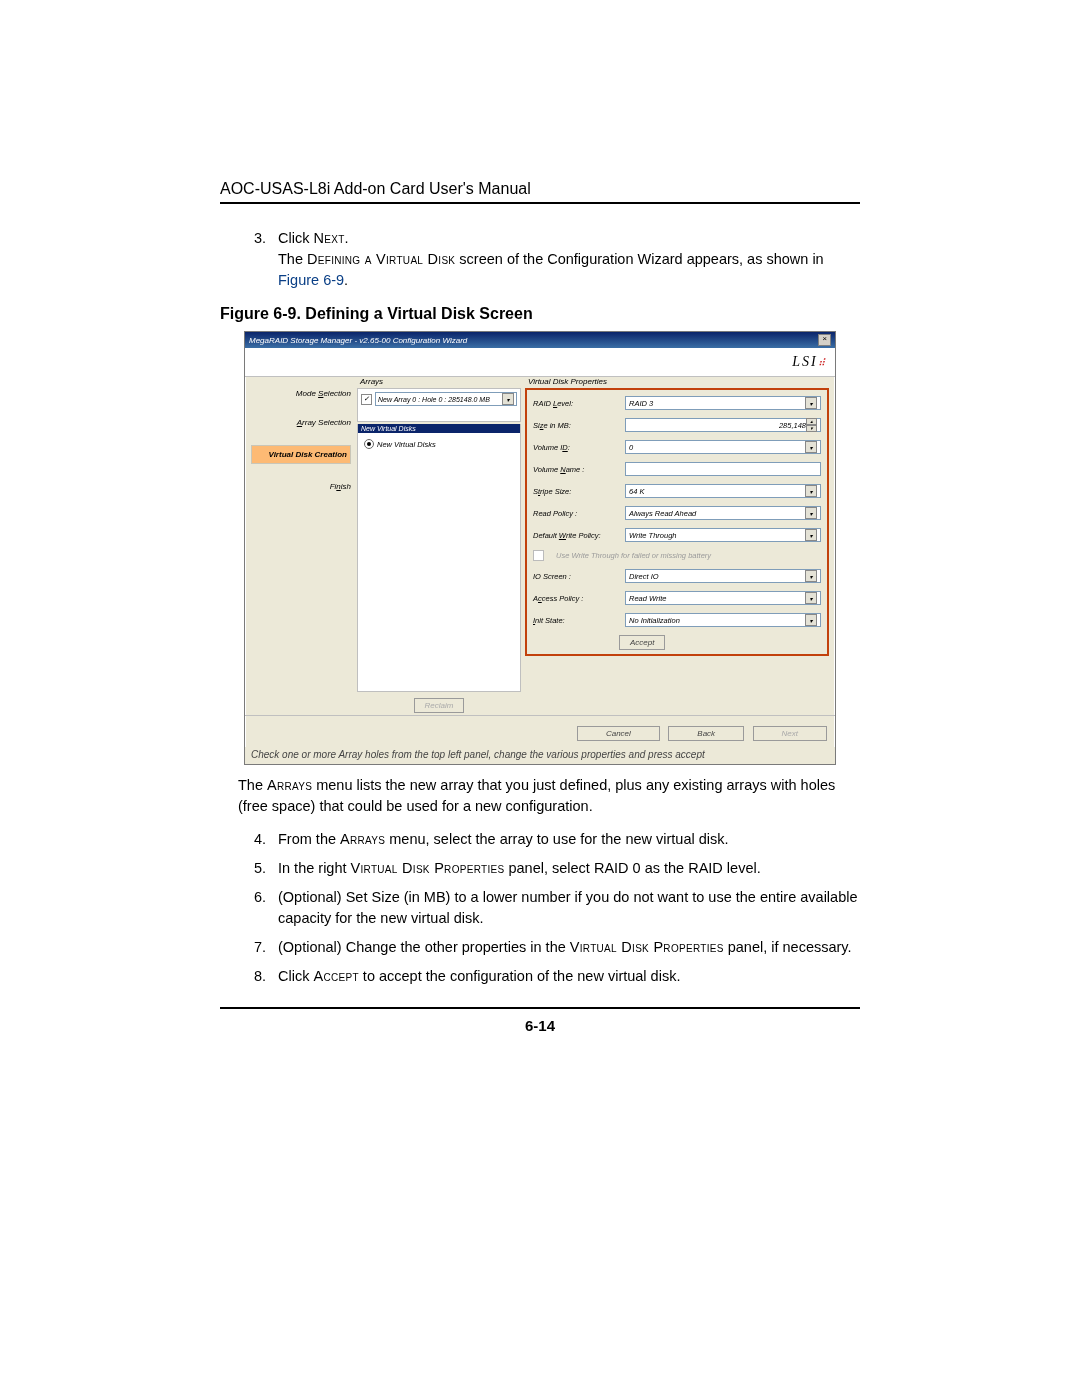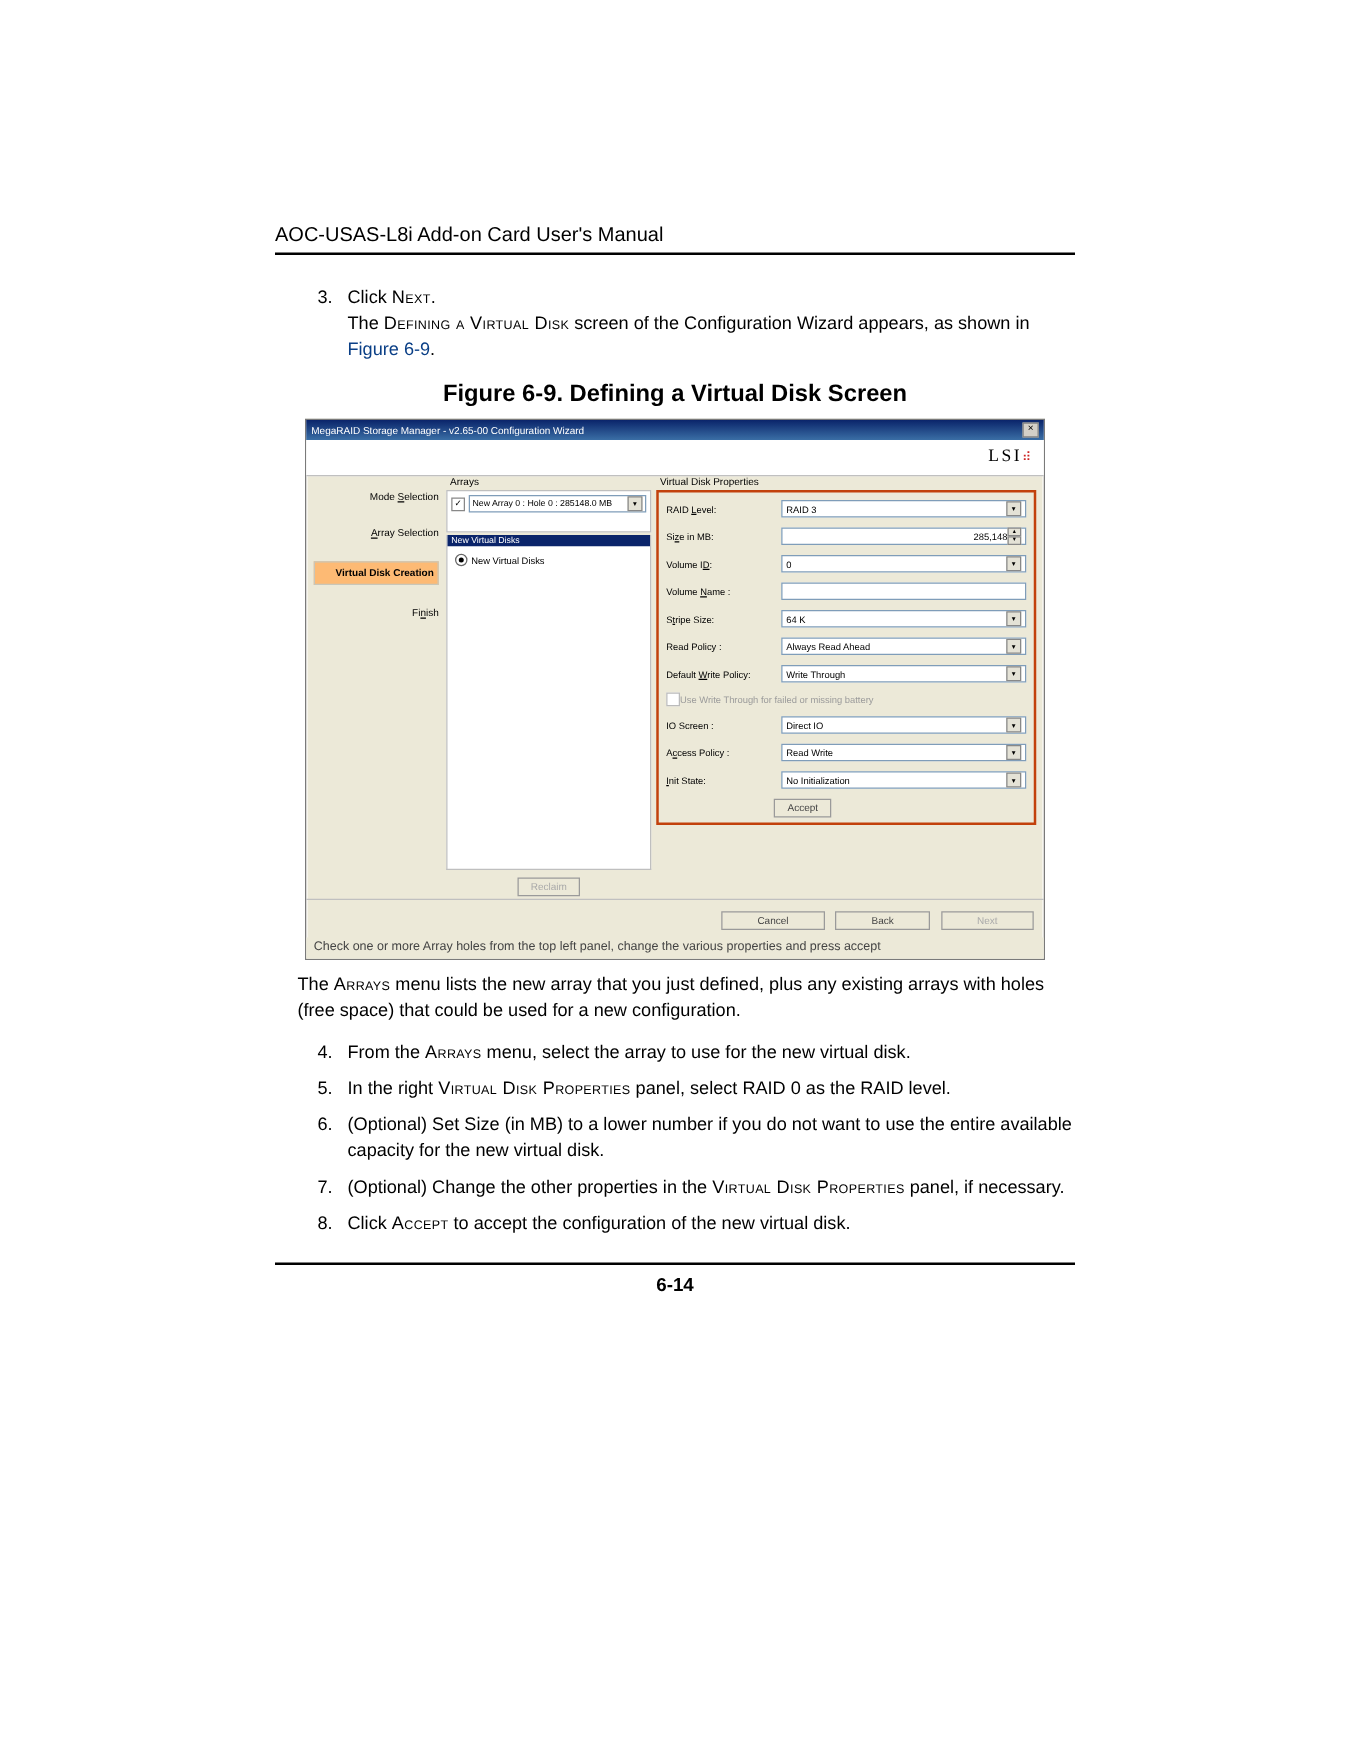--- a/index.html
+++ b/index.html
@@ -45,42 +45,42 @@
   }
   .step-num {
     width: 28px;
     flex: 0 0 28px;
     text-align: right;
     padding-right: 12px;
   }
   .step-body { flex: 1; }
   .smallcaps { font-variant: small-caps; letter-spacing: .3px; }
   .figure-caption {
-    text-align: center;
     font-weight: bold;
-    font-size: 19px;
+    font-size: 16px;
     margin: 6px 0 8px 0;
   }
   .figref { color: #0a3f86; }
   .page-number {
     text-align: center;
     font-weight: bold;
     font-size: 15px;
     margin-top: 4px;
   }
 
   
   .wizard {
     width: 590px;
     margin: 0 auto;
     border: 1px solid #7a7a7a;
     background: #ece9d8;
     font-family: Tahoma, Arial, sans-serif;
     color: #000;
     box-shadow: 0 0 0 1px #fff inset;
+    font-style: italic;
   }
   .wiz-title {
     background: linear-gradient(#0a246a,#3a6ea5);
     color: #fff;
     font-size: 8px;
     padding: 2px 4px;
     display: flex;
     justify-content: space-between;
     align-items: center;
   }
@@ -172,21 +172,21 @@
   .prop-row { display:flex; align-items:center; margin-bottom:8px; gap:6px;}
   .prop-label { width:86px; font-size:7.5px; white-space:nowrap;}
   .prop-label .ul{ text-decoration:underline;}
   .prop-input {
     flex:1; height:12px; border:1px solid #7f9db9; background:#fff;
     font-size:7.5px; padding:0 3px; display:flex; align-items:center;
     justify-content:space-between;
   }
   .spin { display:flex;flex-direction:column;}
   .spin span{width:9px;height:5px;background:#e4e2d6;border:1px solid #888;font-size:5px;line-height:4px;text-align:center;}
-  .prop-check-row{display:flex;align-items:center;gap:0;margin:2px 0 8px;font-size:7.5px;color:#9b9b9b;}
+  .prop-check-row{display:flex;align-items:center;gap:12px;margin:2px 0 8px;font-size:7.5px;color:#9b9b9b;}
   .prop-check-row .chk{border-color:#bbb;}
   .accept-row{margin:2px 0 0 86px;}
   .wiz-footer{
     border-top:1px solid #c0c0c0;
     padding:6px 8px;
     text-align:right;
   }
   .wiz-footer .btn{ padding:2px 28px; margin-left:4px;}
   .wiz-hint{
     font-size:10px;

